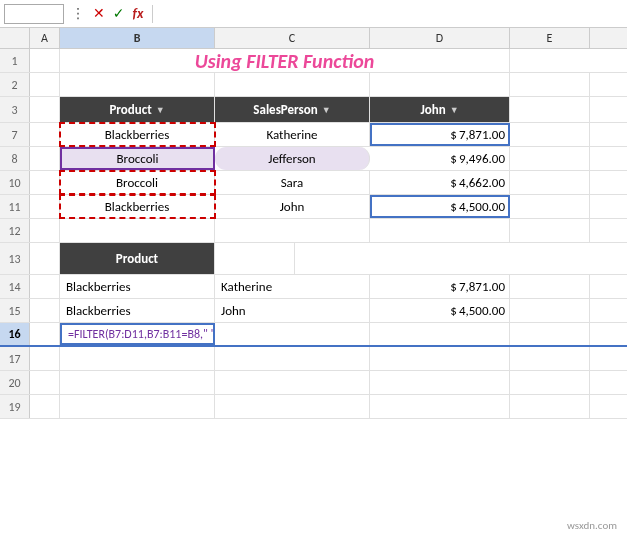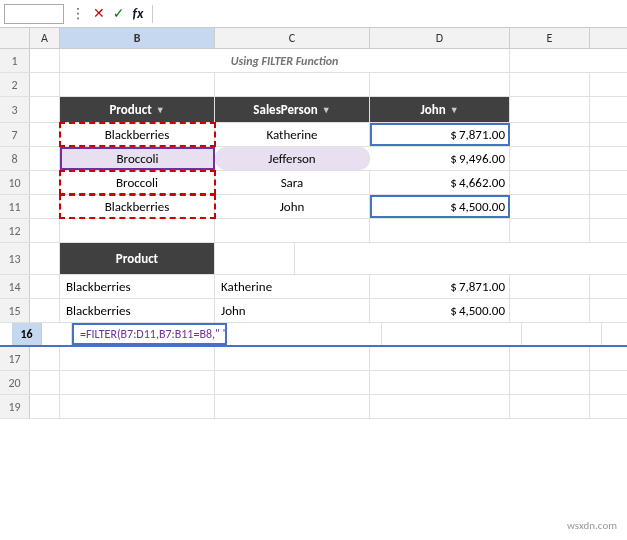--- a/index.html
+++ b/index.html
@@ -133,22 +133,22 @@
     }
     .cell-a { width: 30px; min-width: 30px; }
     .cell-b { width: 155px; min-width: 155px; }
     .cell-c { width: 155px; min-width: 155px; text-align: center; }
     .cell-d { width: 140px; min-width: 140px; }
     .cell-e { width: 80px; min-width: 80px; }
 
     
     .title-cell {
       text-align: center;
-      color: #737373;
-      font-size: 12px;
+      color: #ec4899;
+      font-size: 20px;
       font-weight: bold;
       font-style: italic;
       justify-content: center;
       width: 530px;
     }
 
     
     .tbl-header {
       background: #404040;
       color: #fff;
@@ -203,42 +203,41 @@
 
     
     .formula-cell-display {
       font-size: 12px;
       color: #7030a0;
     }
 
     
     .row-16 .row-num {
       background: #c6d8f0 !important;
-      margin-left: 12px;
     }
 
     
     .watermark {
       position: absolute;
       bottom: 8px;
       right: 10px;
       font-size: 11px;
       color: #999;
     }
   </style>
 </head>
 <body>
 
 <div class="formula-bar">
   <input class="cell-ref-box" readonly="" style="">
   <div class="formula-icons">
     <span class="formula-icon">⋮</span>
     <span class="formula-icon red">✕</span>
     <span class="formula-icon green">✓</span>
-    <span class="formula-icon" style="font-style:italic; font-weight:bold; color:#0f172a;">fx</span>
+    <span class="formula-icon" style="font-style:italic; font-weight:bold; color:#b91c1c;">fx</span>
   </div>
   <div class="formula-separator"></div>
   <input class="formula-input" readonly="" style="">
 </div>
 
 <div class="spreadsheet">
 
   <div class="col-headers">
     <div class="row-num-header"></div>
     <div class="col-header col-a">A</div>

